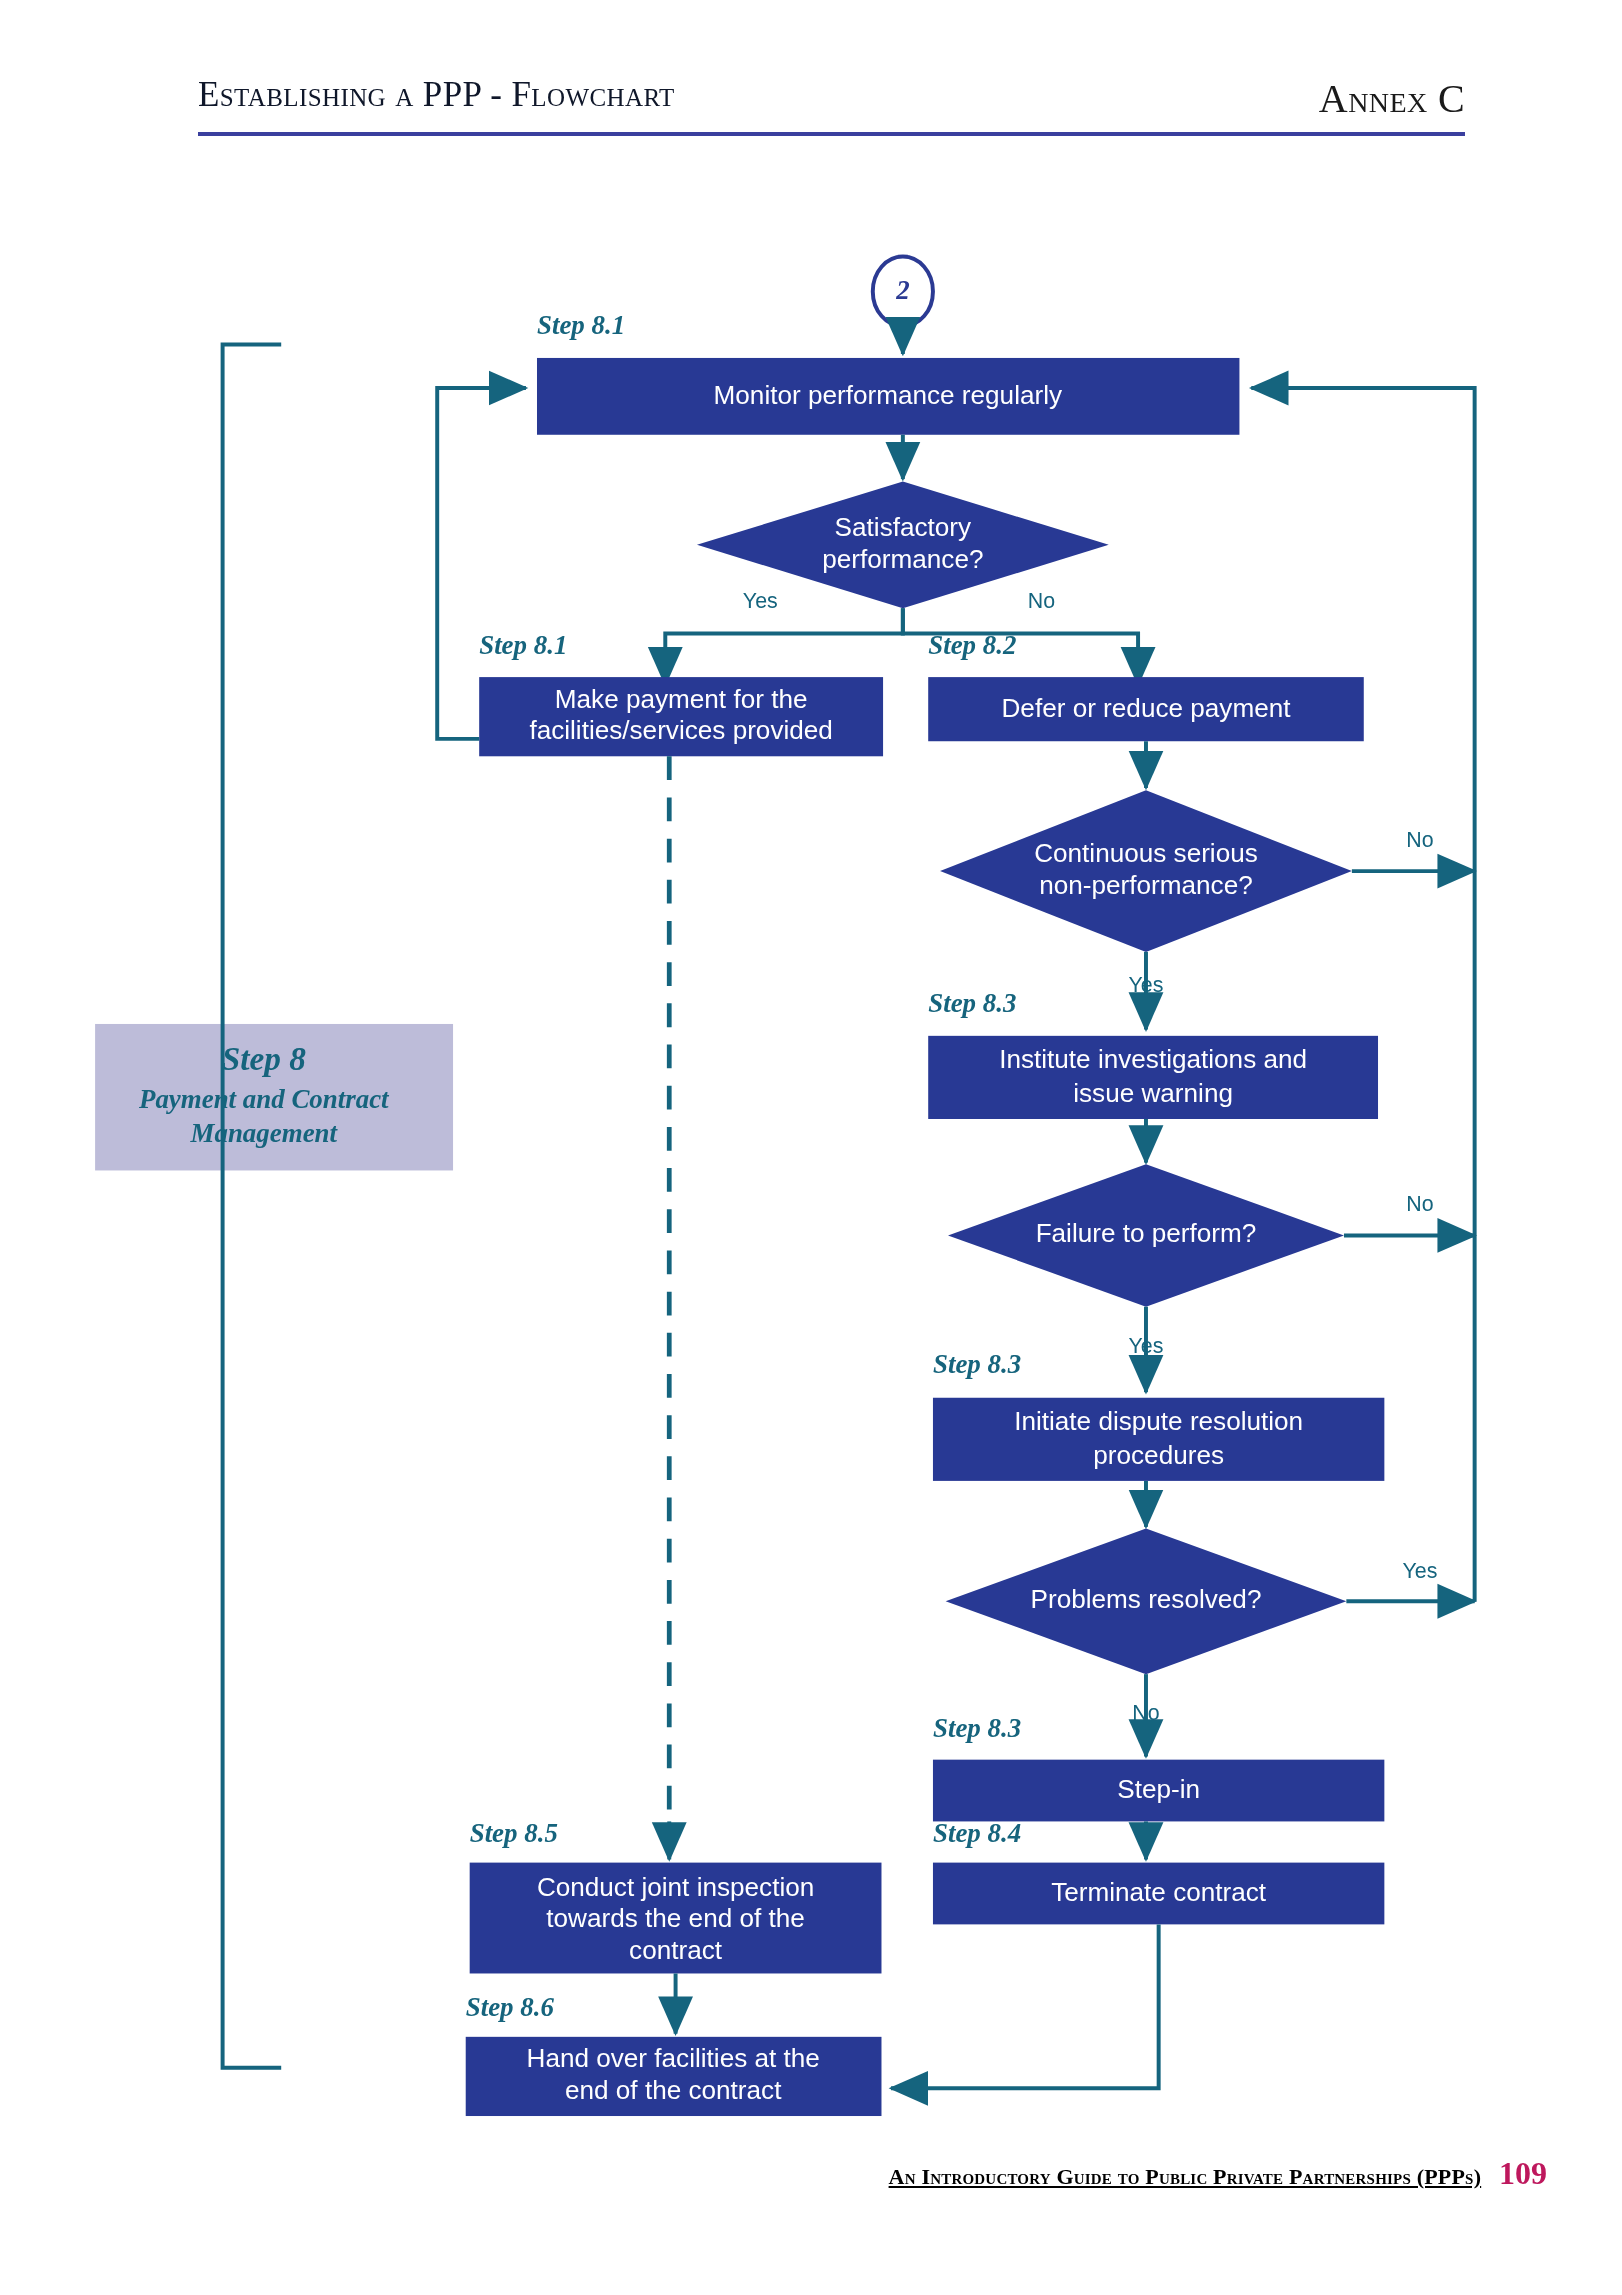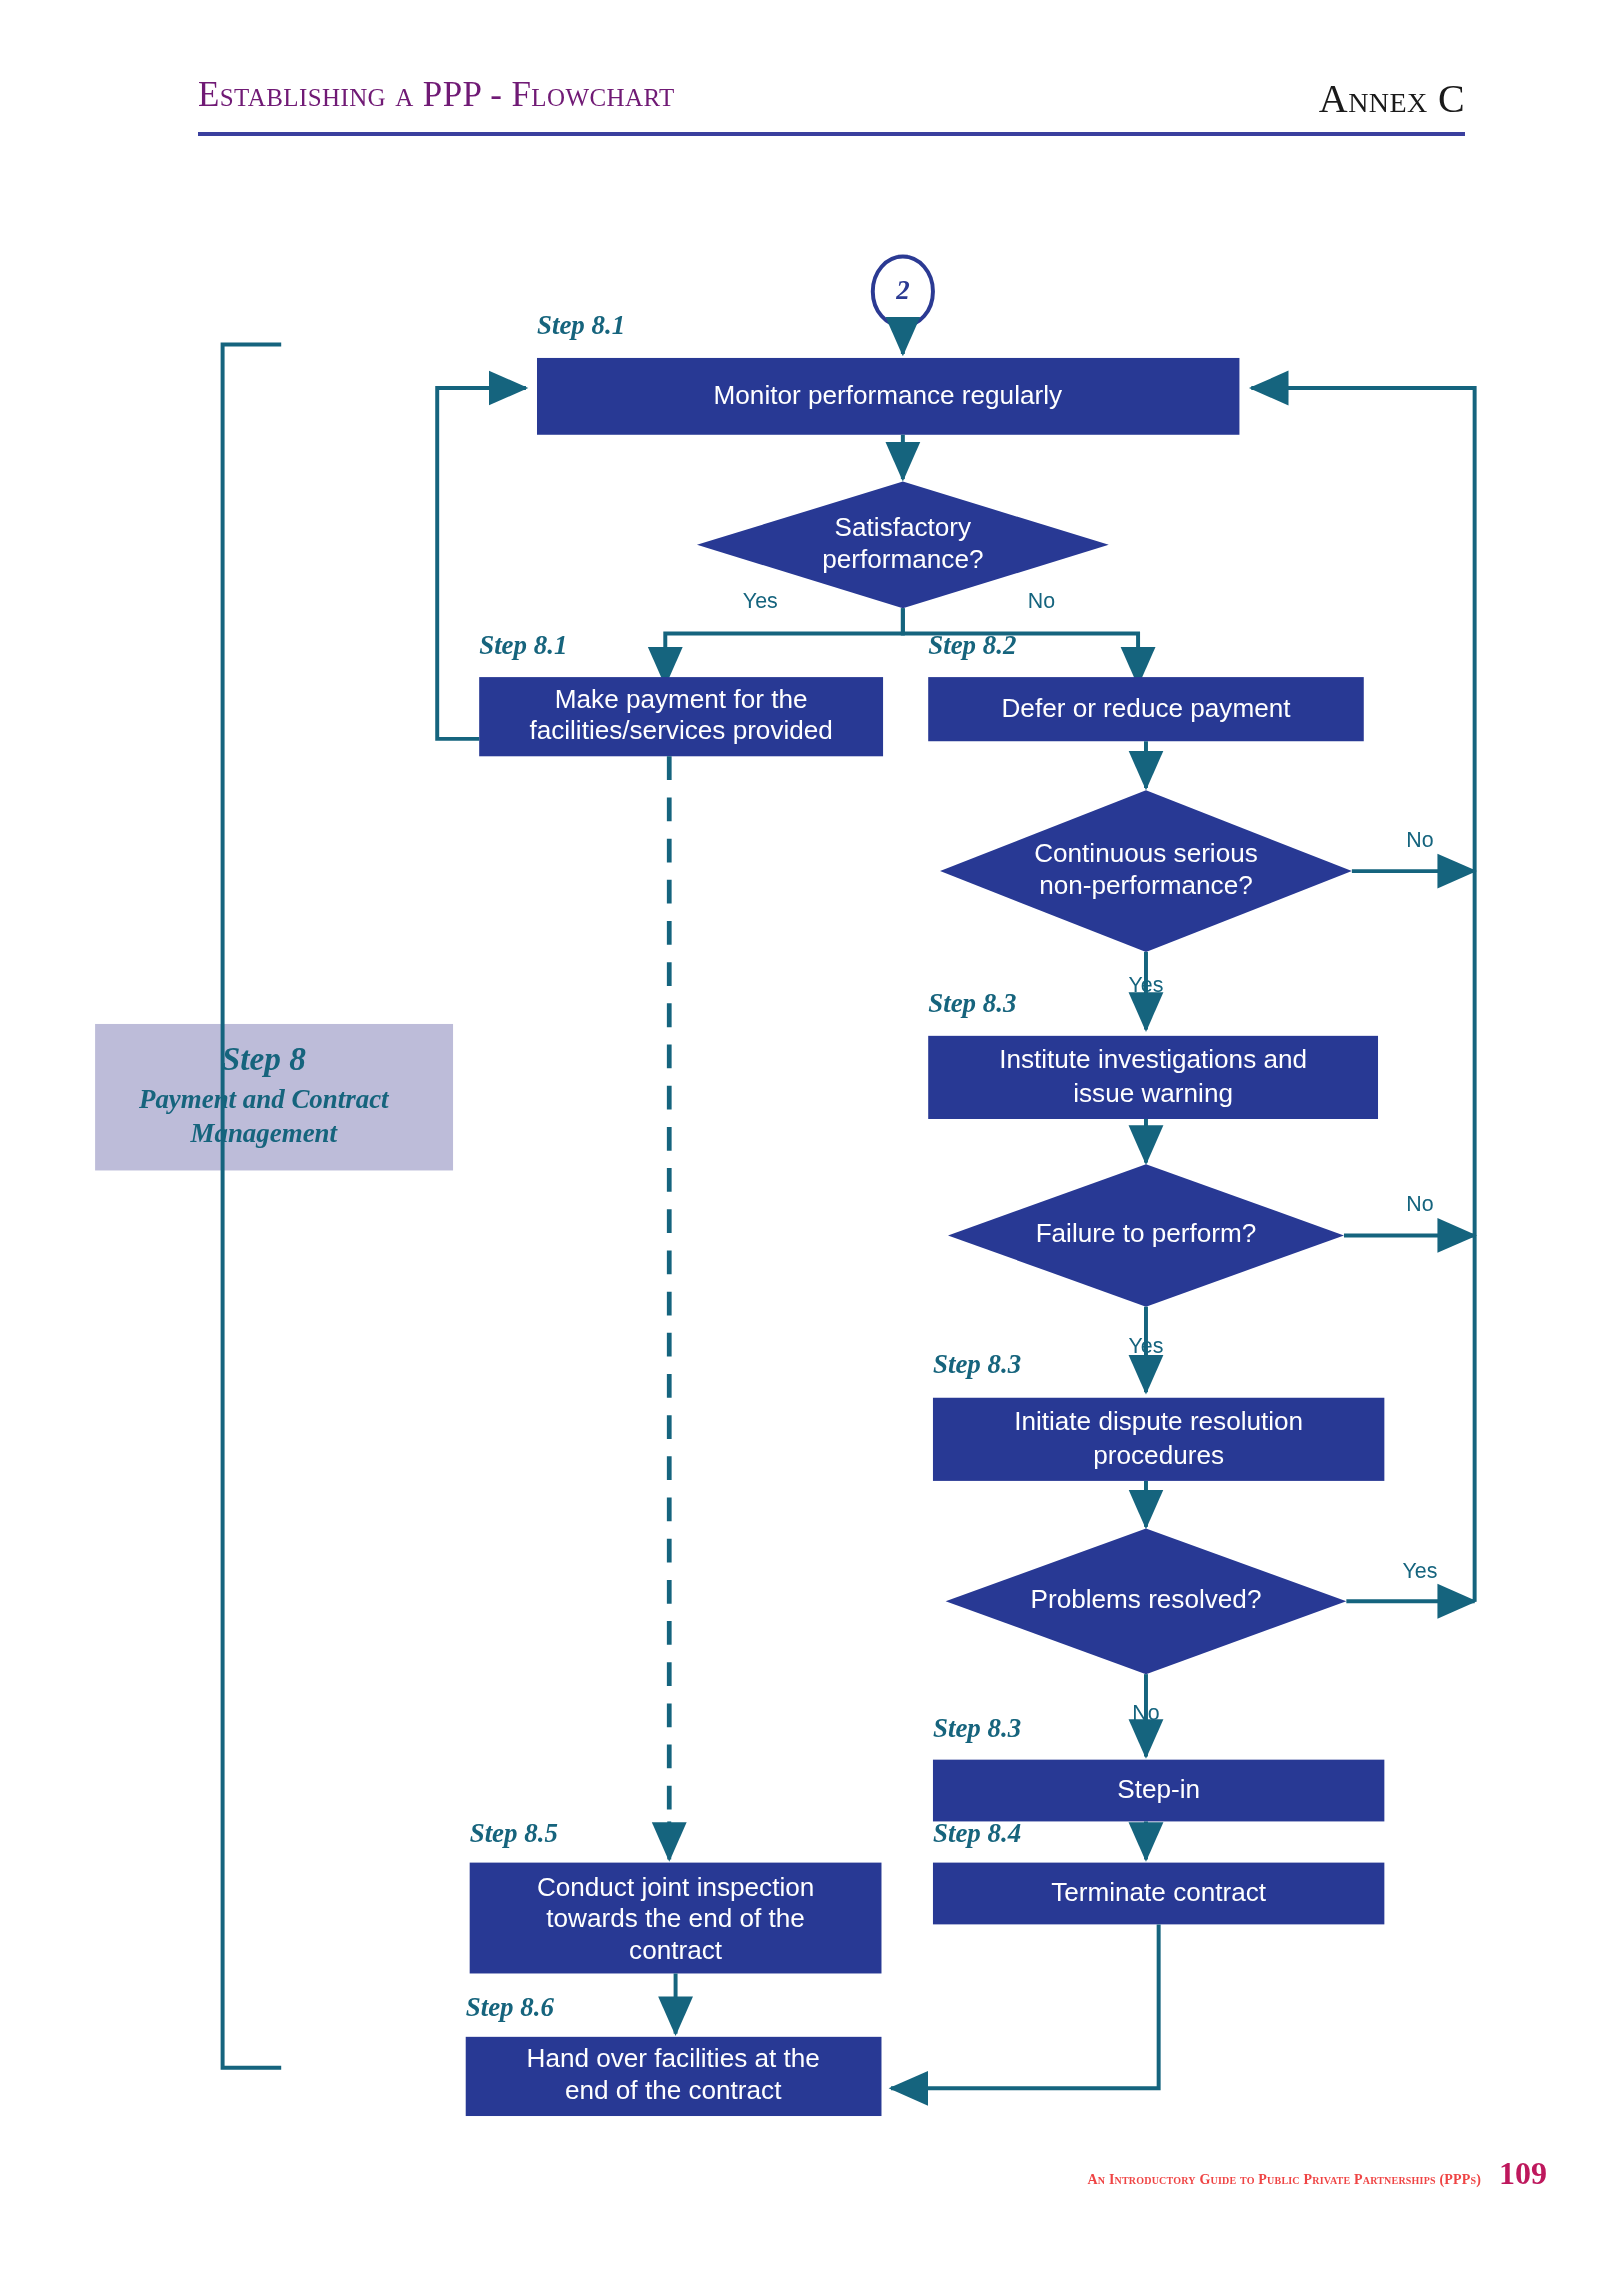--- a/index.html
+++ b/index.html
@@ -23,21 +23,21 @@
     width: 1267px;
     height: 63px;
   }
   #header-title {
     position: absolute;
     left: 0;
     top: 0;
     font-family: "Liberation Serif", serif;
     font-size: 35px;
     font-variant: small-caps;
-    color: #701a75;
+    color: #0f172a;
     letter-spacing: 0.4px;
     white-space: nowrap;
   }
   #header-annex {
     position: absolute;
     right: 0;
     top: 0;
     font-family: "Liberation Serif", serif;
     font-size: 40px;
     font-variant: small-caps;
@@ -60,25 +60,26 @@
     left: 0;
     top: 2155px;
     width: 1622px;
     text-align: right;
     padding-right: 75px;
     box-sizing: border-box;
     white-space: nowrap;
   }
   #footer-text {
     font-family: "Liberation Serif", serif;
-    font-size: 14px;
+    font-size: 22px;
     font-variant: small-caps;
     font-weight: bold;
-    color: #ef4444;
+    color: #000000;
     letter-spacing: 0.2px;
+    text-decoration: underline;
   }
   #footer-page {
     font-family: "Liberation Serif", serif;
     font-size: 32px;
     font-weight: bold;
     color: #be185d;
     margin-left: 14.3px;
   }
 
   

